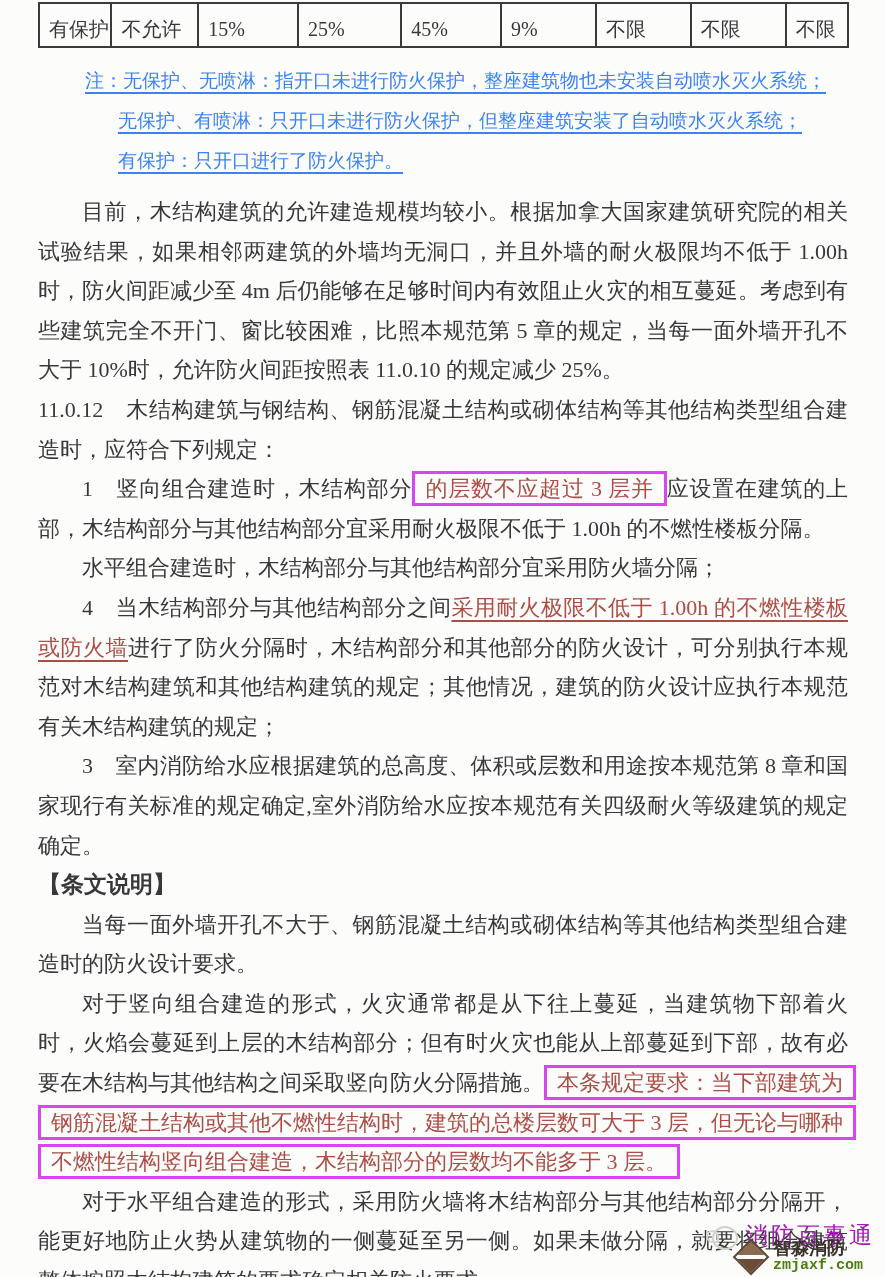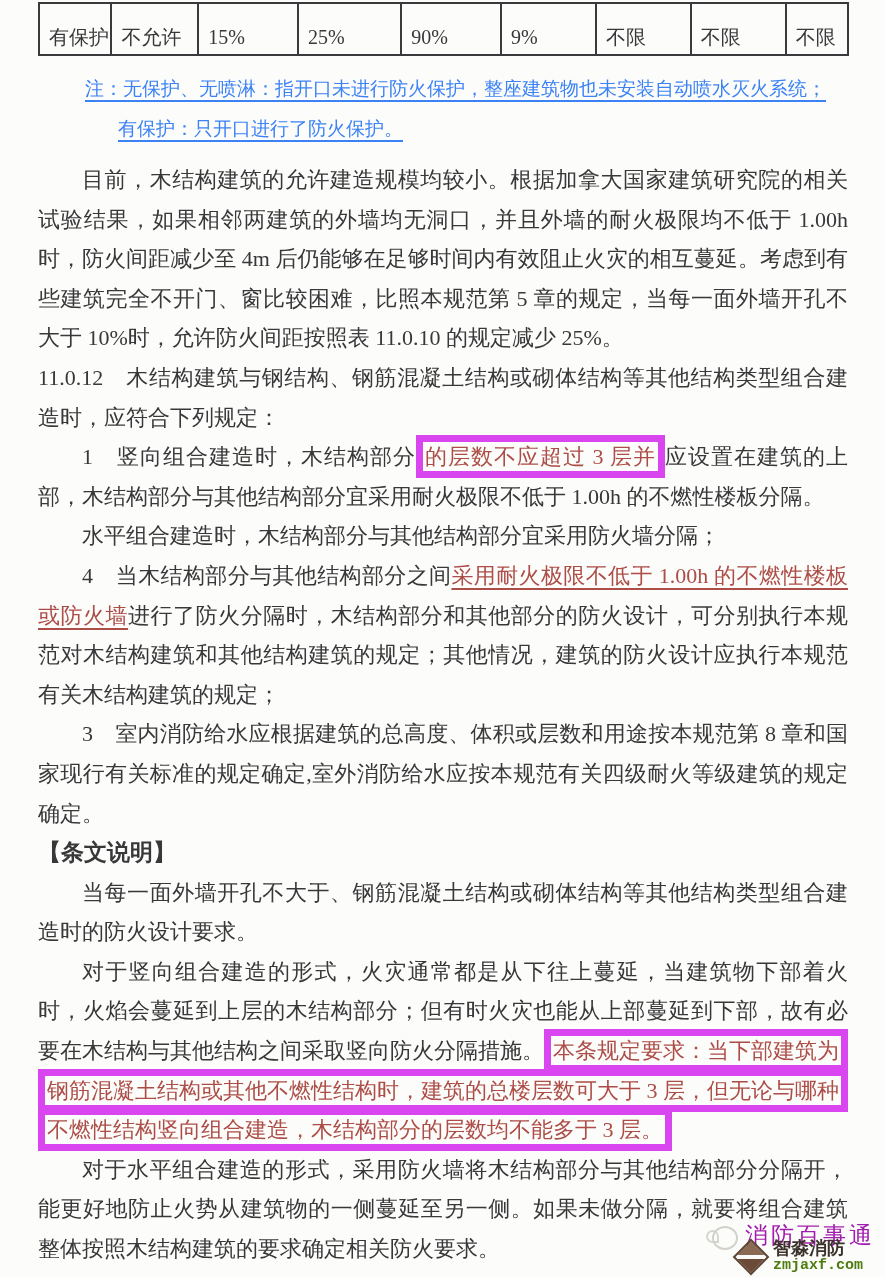--- a/index.html
+++ b/index.html
@@ -8,40 +8,40 @@
     background:#fcfcfa; overflow:hidden;
     font-family:"Liberation Serif","DejaVu Serif",serif;
     color:#38383a;
   }
   .inner { padding:2px 37px 0 38px; }
 
   
   table.data-table { border-collapse:collapse; width:811px; table-layout:fixed; }
   table.data-table td {
     border:2px solid #3a3a3c; height:34px; font-size:20px;
-    padding:16px 0 0 9px; vertical-align:middle; white-space:nowrap; overflow:hidden;
+    padding:8px 0 0 9px; vertical-align:middle; white-space:nowrap; overflow:hidden;
   }
   .c1{width:71px}.c2{width:85px}.c3{width:98px}.c4{width:101px}.c5{width:98px}
   .c6{width:93px}.c7{width:93px}.c8{width:93px}.c9{width:61px}
 
   
   .notes { margin-top:20px; font-size:19px; color:#3b82f6; }
   .note-line { height:40px; padding-left:80px; white-space:nowrap; }
   .note-line.first { padding-left:47px; }
   .note-text { text-decoration:underline; text-underline-offset:5px;
                text-decoration-thickness:2px; }
 
   
   .body-text { margin-top:4px; font-size:22px; line-height:39.6px;
                text-align:justify; }
   .para { margin:0; }
   .para.indent { text-indent:2em; }
   .para.heading { font-weight:bold; font-size:23px; text-indent:0; }
   .seg-box {
-    color:#ad4d47; border:7px solid #d946ef; padding:2px 2px;
+    color:#ad4d47; border:3px solid #d946ef; padding:2px 10px;
     -webkit-box-decoration-break:clone; box-decoration-break:clone;
   }
   .seg-underline {
     color:#ad4d47; text-decoration:underline; text-underline-offset:5px;
     text-decoration-thickness:2px;
   }
 
   
   .wm-gray {
     position:absolute; right:10px; bottom:26px;
@@ -89,32 +89,35 @@
           <col class="c7">
           <col class="c8">
           <col class="c9">
       </colgroup>
       <tbody>
           <tr>
         <td>有保护</td>
         <td>不允许</td>
         <td>15%</td>
         <td>25%</td>
-        <td>90%</td>
+        <td>45%</td>
         <td>9%</td>
         <td>不限</td>
         <td>不限</td>
         <td>不限</td>
       </tr>
     </tbody>
       </table>
 
     <div class="notes">
       <div class="note-line first">
         <span class="note-text">注：无保护、无喷淋：指开口未进行防火保护，整座建筑物也未安装自动喷水灭火系统；</span>
+      </div>
+      <div class="note-line">
+        <span class="note-text">无保护、有喷淋：只开口未进行防火保护，但整座建筑安装了自动喷水灭火系统；</span>
       </div>
       <div class="note-line">
         <span class="note-text">有保护：只开口进行了防火保护。</span>
       </div>
     </div>
 
     <div class="body-text">
       <p class="para indent">
         <span>目前，木结构建筑的允许建造规模均较小。根据加拿大国家建筑研究院的相关试验结果，如果相邻两建筑的外墙均无洞口，并且外墙的耐火极限均不低于 1.00h 时，防火间距减少至 4m 后仍能够在足够时间内有效阻止火灾的相互蔓延。考虑到有些建筑完全不开门、窗比较困难，比照本规范第 5 章的规定，当每一面外墙开孔不大于 10%时，允许防火间距按照表 11.0.10 的规定减少 25%。</span>
       </p>

